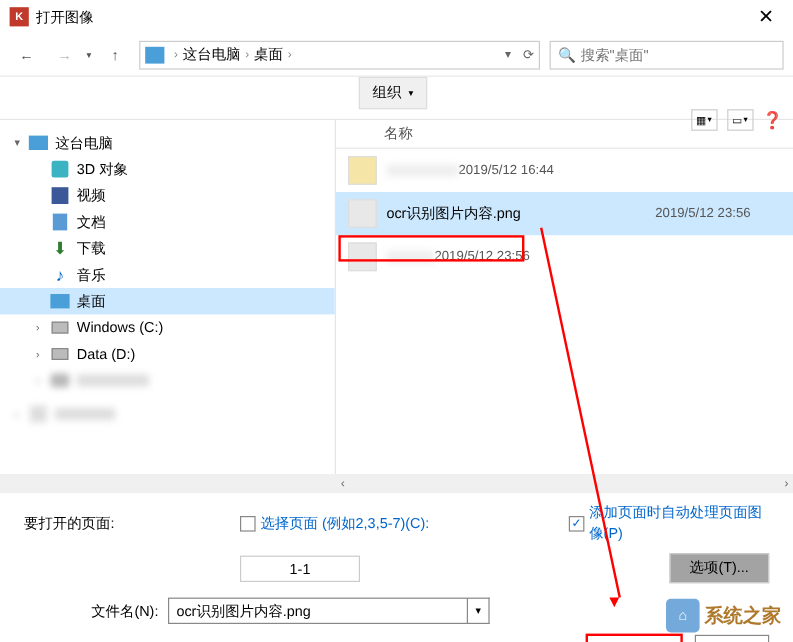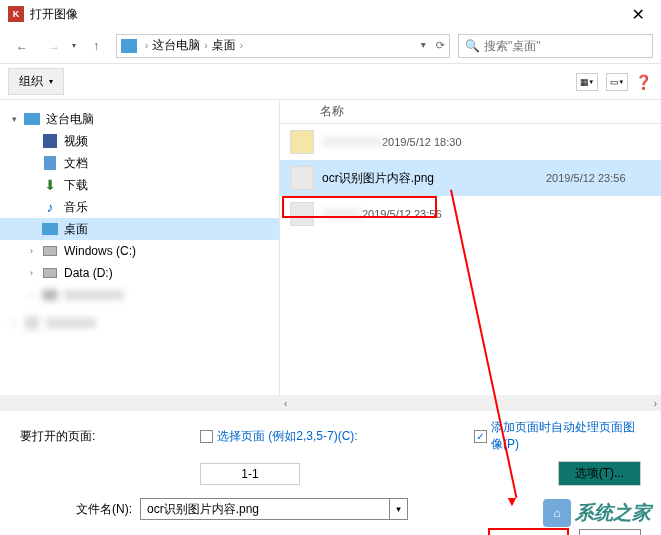--- a/index.html
+++ b/index.html
@@ -16,21 +16,21 @@
     .dropdown-arrow { font-size: 8px; color: #555; margin-right: 4px; }
     .up-arrow { width: 24px; height: 24px; display: flex; align-items: center; justify-content: center; cursor: pointer; color: #555; }
     .breadcrumb { flex: 1; border: 1px solid #ccc; height: 24px; display: flex; align-items: center; padding: 0 4px; margin: 0 4px; }
     .bc-icon { width: 16px; height: 14px; background: #4a9fd8; margin-right: 4px; }
     .bc-sep { color: #888; margin: 0 4px; font-size: 10px; }
     .bc-dropdown { margin-left: auto; display: flex; gap: 4px; }
     .search-box { width: 195px; border: 1px solid #ccc; height: 24px; display: flex; align-items: center; padding: 0 6px; }
     .search-icon { color: #888; margin-right: 4px; }
     .search-input { border: none; outline: none; flex: 1; color: #888; }
     
-    .toolbar { height: 36px; display: flex; align-items: center; padding: 0 8px; background: #fff; border-bottom: 1px solid #e5e5e5; }
+    .toolbar { height: 36px; display: flex; align-items: center; padding: 0 8px; background: #fff; border-bottom: 1px solid #e5e5e5; flex-direction: column; }
     .tb-btn { padding: 4px 10px; background: #f0f0f0; border: 1px solid #ddd; margin-right: 6px; cursor: pointer; display: flex; align-items: center; }
     .tb-newfolder { padding: 4px 10px; cursor: pointer; }
     .tb-right { margin-left: auto; display: flex; gap: 8px; align-items: center; }
     .tb-icon { width: 22px; height: 18px; border: 1px solid #ccc; display: flex; align-items: center; justify-content: center; cursor: pointer; position: relative; }
     .help-icon { color: #0066cc; font-size: 14px; cursor: pointer; }
     
     .content { display: flex; height: 295px; }
     .sidebar { width: 280px; border-right: 1px solid #e5e5e5; overflow-y: auto; padding-top: 8px; }
     .sidebar::-webkit-scrollbar { width: 16px; }
     .sidebar::-webkit-scrollbar-track { background: #f0f0f0; }
@@ -72,29 +72,29 @@
     .bs-right { flex: 1; display: flex; align-items: center; padding: 0 4px; }
     .bs-arrow { font-size: 10px; color: #666; }
     
     .footer { padding: 8px 20px; }
     .footer-row { display: flex; align-items: center; margin-bottom: 8px; }
     .footer-label { width: 180px; padding-right: 8px; }
     .checkbox { width: 13px; height: 13px; border: 1px solid #888; margin-right: 4px; display: inline-flex; align-items: center; justify-content: center; }
     .checkbox.checked::after { content: "✓"; font-size: 10px; color: #0066cc; }
     .link-text { color: #0066cc; cursor: pointer; }
     .page-input { border: 1px solid #ccc; width: 100px; height: 22px; padding: 0 6px; text-align: center; }
-    .options-btn { border: 1px solid #ccc; padding: 3px 16px; cursor: pointer; background: #0f766e; }
+    .options-btn { border: 1px solid #ccc; padding: 3px 16px; cursor: pointer; background: #a3a3a3; }
     .filename-input { border: 1px solid #888; width: 250px; height: 22px; padding: 0 6px; }
     .filetype-btn { border: 1px solid #ccc; padding: 2px 10px; cursor: pointer; margin-left: 8px; }
     .action-btn { border: 1px solid #888; padding: 4px 18px; cursor: pointer; background: #fff; }
     .action-btn.primary { border: 2px solid red; }
     
     .watermark { position: absolute; right: 10px; bottom: 8px; display: flex; align-items: center; opacity: 0.85; }
     .wm-icon { width: 28px; height: 28px; background: #5b9bd5; border-radius: 4px; margin-right: 4px; display: flex; align-items: center; justify-content: center; color: #fff; }
-    .wm-text { font-size: 19px; color: #0f766e; font-weight: bold; font-style: italic; }
+    .wm-text { font-size: 16px; color: #a16207; font-weight: bold; }
     
     .red-line { position: absolute; background: red; transform-origin: top left; }
   </style>
 </head>
 <body>
 
 <div class="titlebar">
   <div class="app-icon">K</div>
   <div class="title">打开图像</div>
   <div class="close-btn">✕</div>
@@ -146,20 +146,27 @@
     <div class="tree-item">
       <span class="tree-caret">▾</span>
       <span class="tree-icon">
           <span class="icon-pc"></span>
         </span>
       <span>这台电脑</span>
     </div>
     <div class="tree-item indent1">
       <span class="tree-caret"></span>
       <span class="tree-icon">
+          <span class="icon-3d"></span>
+        </span>
+      <span>3D 对象</span>
+    </div>
+    <div class="tree-item indent1">
+      <span class="tree-caret"></span>
+      <span class="tree-icon">
           <span class="icon-video"></span>
         </span>
       <span>视频</span>
     </div>
     <div class="tree-item indent1">
       <span class="tree-caret"></span>
       <span class="tree-icon">
           <span class="icon-doc"></span>
         </span>
       <span>文档</span>
@@ -212,21 +219,21 @@
   </div>
 
   <div class="filelist">
     <div class="fl-header">
       <div class="fl-col-name">名称</div>
     </div>
     <div class="fl-body">
       <div class="fl-row">
         <div class="fl-thumb"></div>
         <div class="fl-name" style="filter:blur(3px);background:#eee;height:10px;max-width:60px"></div>
-        <div class="fl-date">2019/5/12 18:30</div>
+        <div class="fl-date">2019/5/12 16:44</div>
       </div>
       <div class="fl-row selected">
         <div class="fl-thumb img"></div>
         <div class="fl-name">ocr识别图片内容.png</div>
         <div class="fl-date">2019/5/12 23:56</div>
       </div>
       <div class="fl-row">
         <div class="fl-thumb img"></div>
         <div class="fl-name" style="filter:blur(3px);background:#eee;height:10px;max-width:40px"></div>
         <div class="fl-date">2019/5/12 23:56</div>

